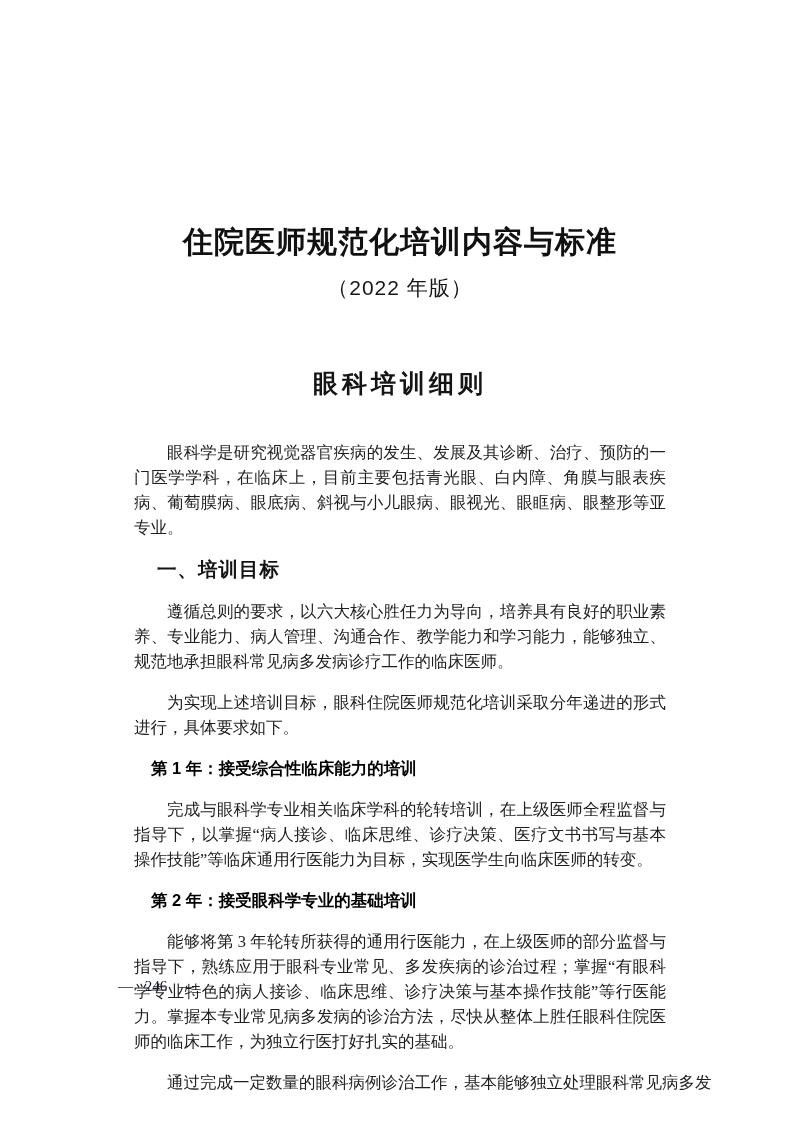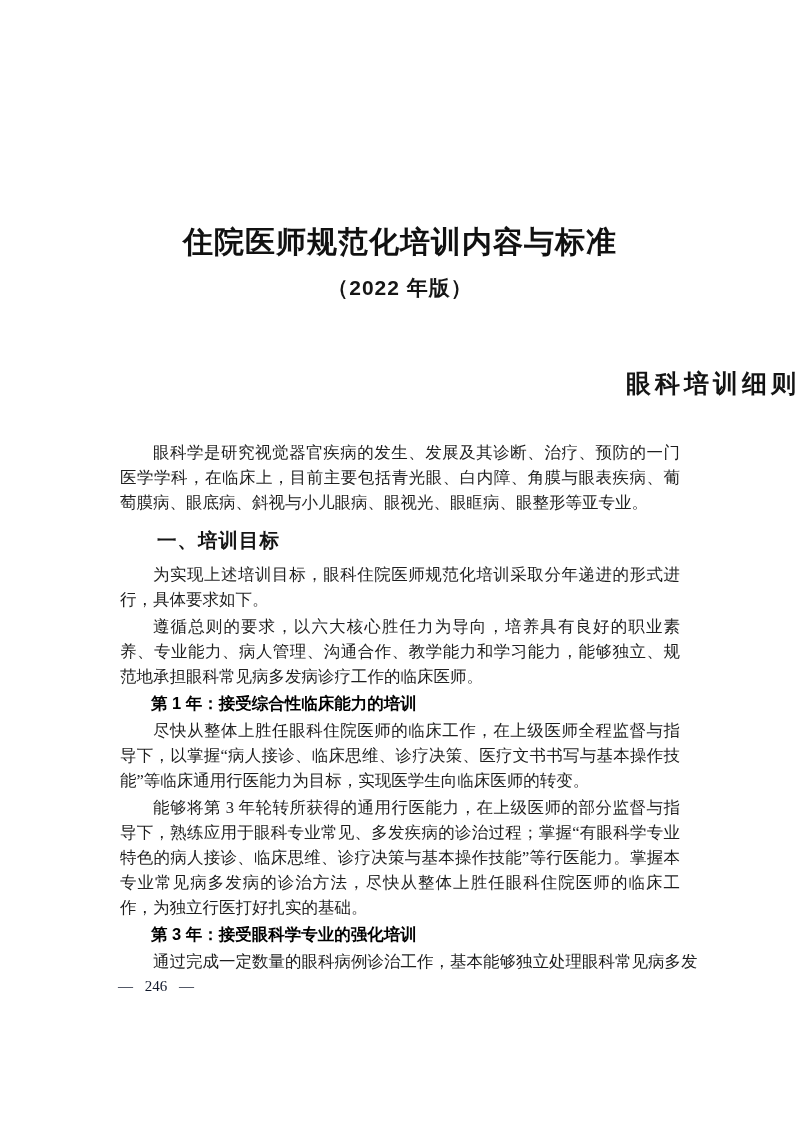--- a/index.html
+++ b/index.html
@@ -28,47 +28,47 @@
     font-weight: bold;
     font-size: 30px;
     line-height: 36px;
     letter-spacing: 1px;
     color: #111111;
   }
   .doc-edition {
     margin: 13px 0 0 0;
     text-align: center;
     font-family: "Liberation Sans", "DejaVu Sans", sans-serif;
-    font-weight: 700;
+    font-weight: 400;
     font-size: 21px;
     line-height: 30px;
     letter-spacing: 1px;
     color: #161616;
   }
   .section-title {
     margin: 63px 0 0 0;
-    text-align: right;
+    text-align: center;
     font-family: "Liberation Sans", "DejaVu Sans", sans-serif;
     font-weight: bold;
     font-size: 25px;
     line-height: 34px;
     letter-spacing: 4px;
     color: #141414;
   }
   .body-text {
     margin: 40px 0 0 118px;
     width: 564px;
     text-align: justify;
     font-family: "Liberation Serif", "DejaVu Serif", serif;
     font-size: 16.5px;
     line-height: 25px;
     color: #1e1e1e;
   }
   .para {
-    margin: 2px;
+    margin: 16px;
     text-indent: 2em;
   }
   .major-heading {
     margin: 12px 0 8px 0;
     text-indent: 2em;
     font-family: "Liberation Sans", "DejaVu Sans", sans-serif;
     font-weight: bold;
     font-size: 19.5px;
     line-height: 27px;
     letter-spacing: 1px;
@@ -108,32 +108,32 @@
   <div class="doc-edition">（2022 年版）</div>
 
   <h2 class="section-title">眼科培训细则</h2>
 
   <div class="body-text">
 
     <p class="para">眼科学是研究视觉器官疾病的发生、发展及其诊断、治疗、预防的一门医学学科，在临床上，目前主要包括青光眼、白内障、角膜与眼表疾病、葡萄膜病、眼底病、斜视与小儿眼病、眼视光、眼眶病、眼整形等亚专业。</p>
 
     <h3 class="major-heading">一、培训目标</h3>
 
+    <p class="para">遵循总则的要求，以六大核心胜任力为导向，培养具有良好的职业素养、专业能力、病人管理、沟通合作、教学能力和学习能力，能够独立、规范地承担眼科常见病多发病诊疗工作的临床医师。</p>
+
     <p class="para">为实现上述培训目标，眼科住院医师规范化培训采取分年递进的形式进行，具体要求如下。</p>
-
-    <p class="para">遵循总则的要求，以六大核心胜任力为导向，培养具有良好的职业素养、专业能力、病人管理、沟通合作、教学能力和学习能力，能够独立、规范地承担眼科常见病多发病诊疗工作的临床医师。</p>
 
     <p class="year-heading">第 1 年：接受综合性临床能力的培训</p>
 
-    <p class="para">尽快从整体上胜任眼科住院医师的临床工作，在上级医师全程监督与指导下，以掌握“病人接诊、临床思维、诊疗决策、医疗文书书写与基本操作技能”等临床通用行医能力为目标，实现医学生向临床医师的转变。</p>
+    <p class="para">完成与眼科学专业相关临床学科的轮转培训，在上级医师全程监督与指导下，以掌握“病人接诊、临床思维、诊疗决策、医疗文书书写与基本操作技能”等临床通用行医能力为目标，实现医学生向临床医师的转变。</p>
 
+    <p class="year-heading">第 2 年：接受眼科学专业的基础培训</p>
 
     <p class="para">能够将第 3 年轮转所获得的通用行医能力，在上级医师的部分监督与指导下，熟练应用于眼科专业常见、多发疾病的诊治过程；掌握“有眼科学专业特色的病人接诊、临床思维、诊疗决策与基本操作技能”等行医能力。掌握本专业常见病多发病的诊治方法，尽快从整体上胜任眼科住院医师的临床工作，为独立行医打好扎实的基础。</p>
 
-    <p class="year-heading">第 3 年：接受眼科学专业的强化培训</p>
 
     <p class="para cutoff">通过完成一定数量的眼科病例诊治工作，基本能够独立处理眼科常见病多发</p>
 
   </div>
 
   <div class="footer-folio">— 246 —</div>
 
 </div>
 
 </body></html>

